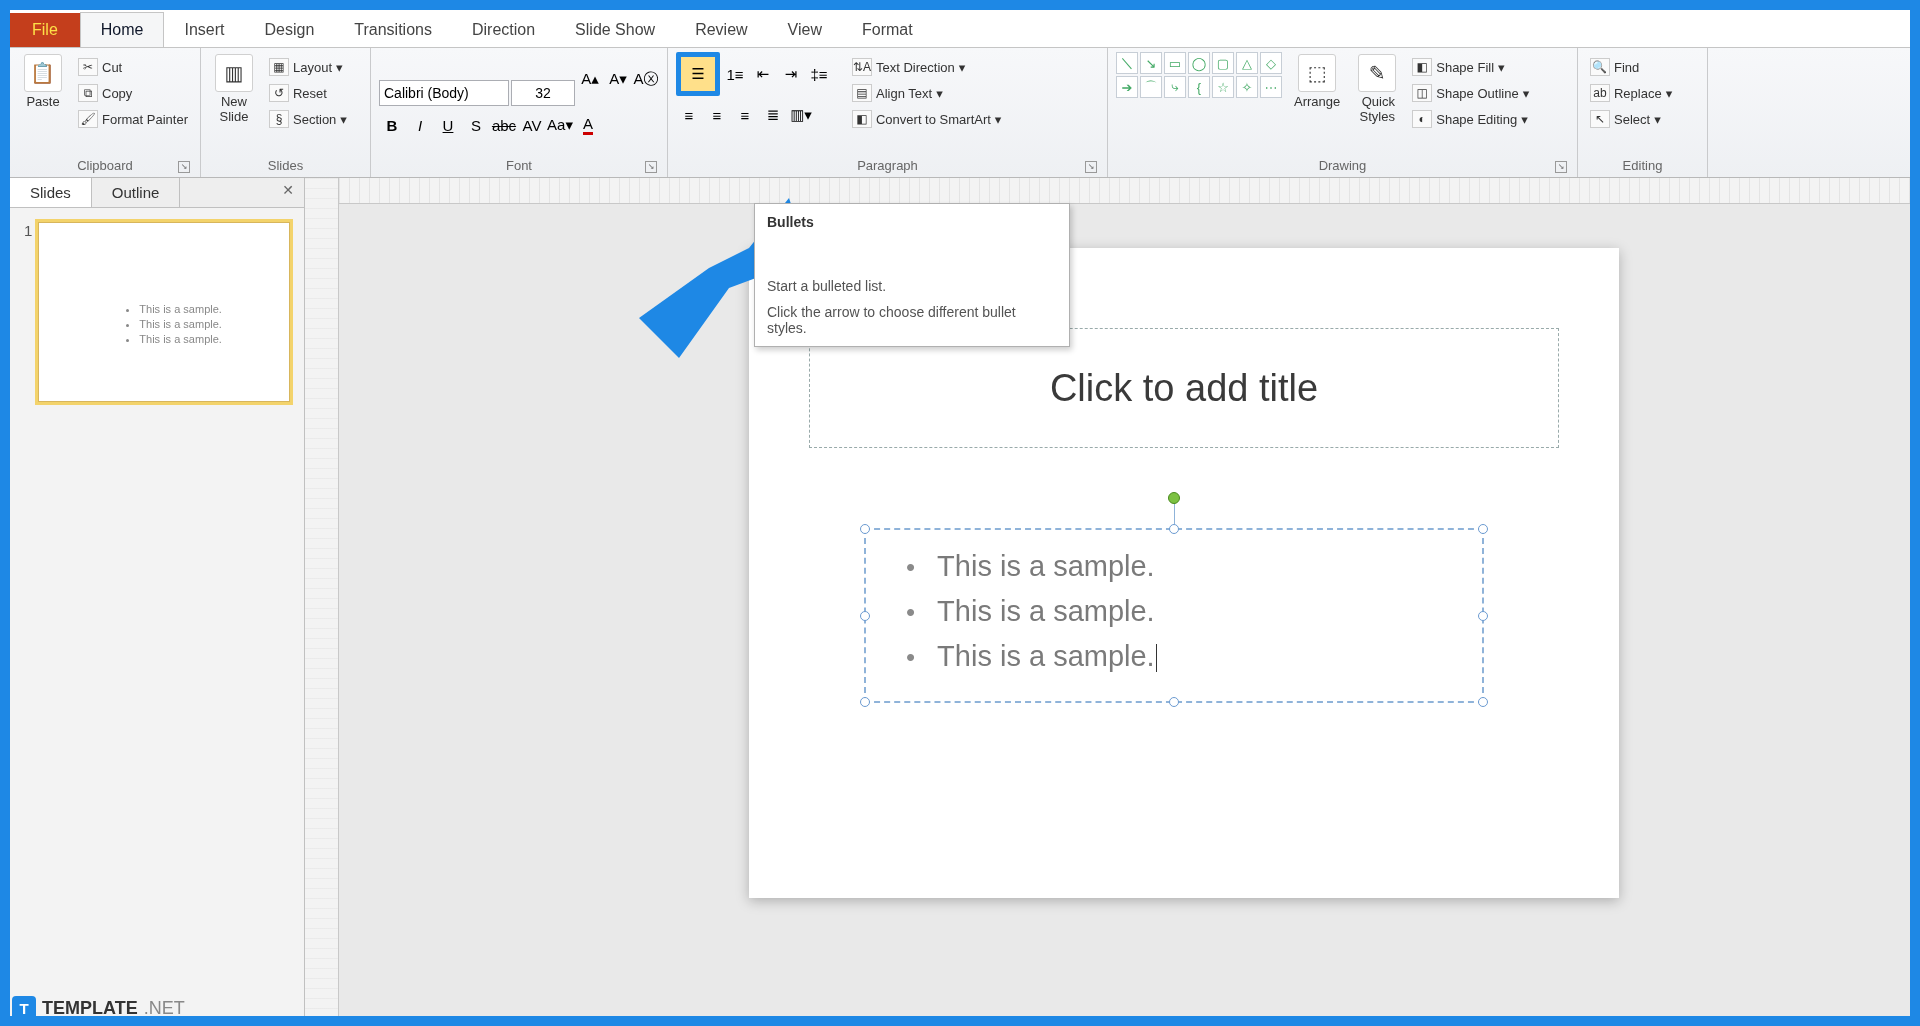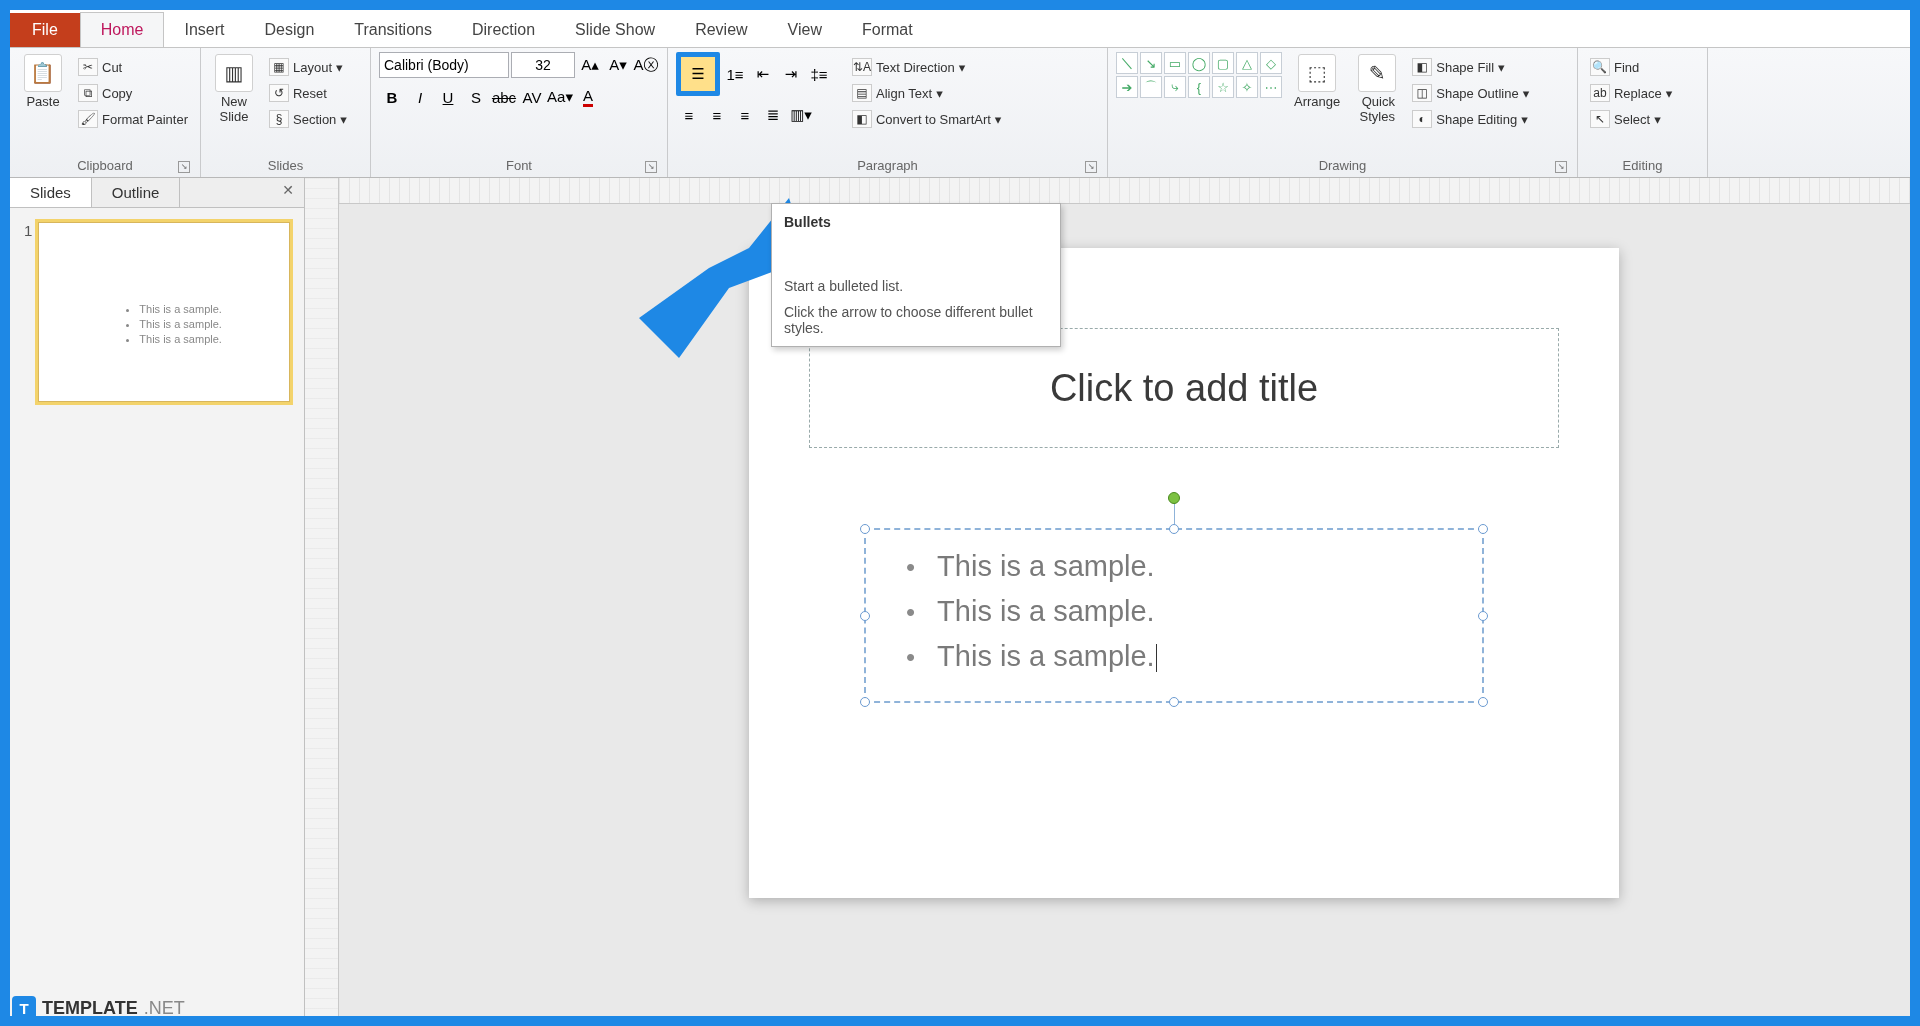--- a/index.html
+++ b/index.html
@@ -1,31 +1,31 @@
 <!DOCTYPE html>
 <html><head>
 <meta charset="utf-8">
 <style>
 * { margin:0; padding:0; box-sizing:border-box; font-family:"Segoe UI",Tahoma,sans-serif; }
 body { background:#1e88e5; width:1920px; height:1026px; overflow:hidden; position:relative; }
 .app-frame { position:absolute; left:10px; top:10px; right:10px; bottom:10px; background:#fff; display:flex; flex-direction:column; }
 .tabs-row { height:38px; background:#fff; display:flex; align-items:flex-end; border-bottom:1px solid #c5c5c5; }
-.file-tab { background:#c43e1c; color:#ffffff; padding:8px 22px; font-size:16px; cursor:pointer; }
+.file-tab { background:#c43e1c; color:#fde047; padding:8px 22px; font-size:16px; cursor:pointer; }
 .ribbon-tab { padding:8px 20px; font-size:16px; color:#444; cursor:pointer; }
-.ribbon-tab.active { background:#f5f6f7; border:1px solid #c5c5c5; border-bottom:none; color:#be185d; }
+.ribbon-tab.active { background:#f5f6f7; border:1px solid #c5c5c5; border-bottom:none; color:#0f172a; }
 .ribbon { height:130px; background:linear-gradient(#f7f8fa,#eef0f3); border-bottom:1px solid #b8b8b8; display:flex; }
 .group { border-right:1px solid #c9cacc; padding:4px 8px 2px; display:flex; flex-direction:column; justify-content:space-between; }
 .group-body { display:flex; gap:6px; align-items:flex-start; flex:1; }
 .group-label { text-align:center; font-size:13px; color:#666; padding:2px 0; position:relative; }
 .group-label .dlg { position:absolute; right:2px; bottom:2px; width:12px; height:12px; border:1px solid #999; font-size:8px; line-height:10px; color:#666; }
 .vbtn { display:flex; flex-direction:column; align-items:center; gap:2px; padding:2px 6px; cursor:pointer; font-size:13px; color:#333; }
 .vbtn .ic { width:38px; height:38px; background:#fff; border:1px solid #d0d0d0; border-radius:3px; display:flex; align-items:center; justify-content:center; font-size:20px; }
 .smallrow { display:flex; align-items:center; gap:4px; font-size:13px; color:#333; padding:2px 4px; cursor:pointer; white-space:nowrap; }
 .smallrow .ic2 { width:20px; height:18px; border:1px solid #ccc; background:#fafafa; display:inline-flex; align-items:center; justify-content:center; font-size:12px; }
-.font-sel { height:26px; border:1px solid #abadb3; background:#fff; font-size:14px; padding:0 4px; }
+.font-sel { height:26px; border:1px solid #abadb3; background:#fff; font-size:14px; padding:0 4px;margin-top:28px; }
 .fontname { width:130px; }
 .fontsize { width:64px; text-align:center; }
 .btnsm { width:26px; height:26px; border:1px solid transparent; display:inline-flex; align-items:center; justify-content:center; font-size:15px; cursor:pointer; }
 .row { display:flex; gap:2px; align-items:center; }
 .col { display:flex; flex-direction:column; gap:4px; }
 .bullets-hi { border:5px solid #1e88e5; background:#ffe08a; border-radius:2px; }
 .shape-grid { display:grid; grid-template-columns:repeat(7,22px); gap:2px; }
 .shape-cell { width:22px; height:22px; border:1px solid #c7ced6; display:flex; align-items:center; justify-content:center; font-size:13px; color:#4a6; cursor:pointer; background:#fff; }
 .workspace { flex:1; display:flex; background:#e9e9e9; overflow:hidden; }
 .left-pane { width:295px; background:#f3f3f3; border-right:1px solid #c0c0c0; display:flex; flex-direction:column; }
@@ -51,21 +51,21 @@
 .h-tl{left:-6px;top:-6px}.h-tr{right:-6px;top:-6px}.h-bl{left:-6px;bottom:-6px}.h-br{right:-6px;bottom:-6px}
 .h-ml{left:-6px;top:calc(50% - 5px)}.h-mr{right:-6px;top:calc(50% - 5px)}
 .h-tm{left:calc(50% - 5px);top:-6px}.h-bm{left:calc(50% - 5px);bottom:-6px}
 .rot-handle { position:absolute; left:calc(50% - 6px); top:-38px; width:12px; height:12px; background:#7cc142; border:1px solid #4a8a1e; border-radius:50%; }
 .rot-line { position:absolute; left:50%; top:-28px; width:1px; height:22px; background:#8fb3d9; }
 .content-ph ul { list-style:none; padding:14px 40px; }
 .content-ph li { font-size:29px; color:#7a7a7a; padding:6px 0; }
 .content-ph li::before { content:"•"; color:#8a8a8a; margin-right:22px; font-size:26px; }
 .cursor-bar { display:inline-block; width:1px; height:28px; background:#333; vertical-align:middle; animation:blink 1s infinite; margin-left:1px; }
 @keyframes blink { 50%{opacity:0} }
-.tooltip { position:absolute; left:432px; top:25px; width:290px; background:#fff; border:1px solid #b0b0b0; box-shadow:2px 3px 6px rgba(0,0,0,.2); padding:10px 12px; font-size:14px; color:#535353; z-index:50; }
+.tooltip { position:absolute; left:415px; top:25px; width:316px; background:#fff; border:1px solid #b0b0b0; box-shadow:2px 3px 6px rgba(0,0,0,.2); padding:10px 12px; font-size:14px; color:#535353; z-index:50; }
 .tooltip .tt-title { font-weight:bold; margin-bottom:6px; color:#333; }
 .tooltip .tt-d1 { margin-bottom:10px;margin-top:48px; }
 .arrow-callout { position:absolute; left:270px; top:20px; z-index:40; }
 .notes-bar { height:42px; background:#fff; border-top:1px solid #c0c0c0; padding:8px 16px; font-size:20px; color:#555; }
 .watermark { position:absolute; left:12px; bottom:6px; display:flex; align-items:center; gap:6px; font-size:18px; color:#333; font-weight:600; z-index:100; }
 .watermark .logo { width:24px; height:24px; background:#1e88e5; color:#fff; border-radius:4px; display:flex; align-items:center; justify-content:center; font-size:15px; font-weight:bold; }
 .watermark .net { color:#888; font-weight:400; }
 </style>
 </head>
 <body>

